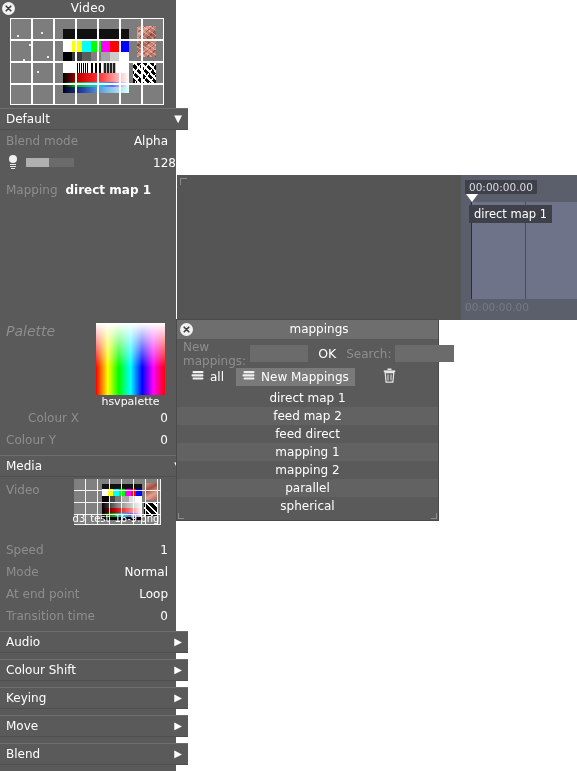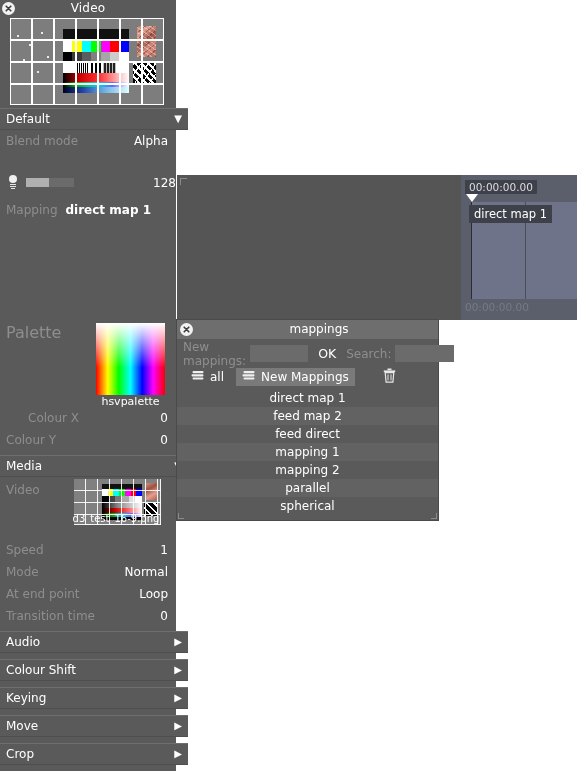--- a/index.html
+++ b/index.html
@@ -155,21 +155,20 @@
   .prop-label { color: #8e8e8e; }
   .prop-value { margin-left: auto; color: #ffffff; }
 
   .slider-row {
     position: relative;
     height: 21px;
     display: flex;
     align-items: center;
     padding: 0 0 0 6px;
     font-size: 12px;
-    margin-top: 20px;
   }
   .bulb { width: 14px; height: 15px; position: relative; }
   .bulb .glass {
     position: absolute; left: 3px; top: 0;
     width: 8px; height: 8px; border-radius: 50%;
     background: #f0f0f0;
   }
   .bulb .b1 { position: absolute; left: 4px; top: 9px; width: 6px; height: 1px; background: #e6e6e6; }
   .bulb .b2 { position: absolute; left: 4px; top: 11px; width: 6px; height: 1px; background: #e6e6e6; }
   .bulb .b3 { position: absolute; left: 5px; top: 13px; width: 4px; height: 1px; background: #e6e6e6; }
@@ -195,21 +194,21 @@
   .mapping-row .prop-label { margin-right: 8px; }
   .mapping-row .mapping-value { color: #ffffff; font-weight: bold; font-size: 12px; }
 
   
   .palette-row {
     position: relative;
     height: 90px;
   }
   .palette-row .prop-label {
     position: absolute; left: 6px; top: 8px;
-    color: #8e8e8e; font-size: 16px;
+    color: #8e8e8e; font-size: 14px; font-style: italic;
   }
   .palette-swatch {
     position: absolute; left: 96px; top: 8px;
     width: 69px; height: 72px;
     background:
       linear-gradient(to bottom, rgba(255,255,255,1) 0%, rgba(255,255,255,0) 62%),
       linear-gradient(to right,
         #ff0000 0%, #ffff00 17%, #00ff00 33%,
         #00ffff 50%, #0000ff 67%, #ff00ff 83%, #ff0000 100%);
   }
@@ -611,21 +610,21 @@
     </div>
     <div class="section-header" style="position:absolute;left:0;top:687px;width:176px;">
       <span>Keying</span>
       <span class="arrow">▶</span>
     </div>
     <div class="section-header" style="position:absolute;left:0;top:715px;width:176px;">
       <span>Move</span>
       <span class="arrow">▶</span>
     </div>
     <div class="section-header" style="position:absolute;left:0;top:743px;width:176px;">
-      <span>Crop</span>
+      <span>Blend</span>
       <span class="arrow">▶</span>
     </div>
   </div>
 
   <div class="center-panel">
     <span class="corner-mark"></span>
   </div>
 
   <div class="timeline-panel">
     <div class="timecode-top">00:00:00.00</div>

